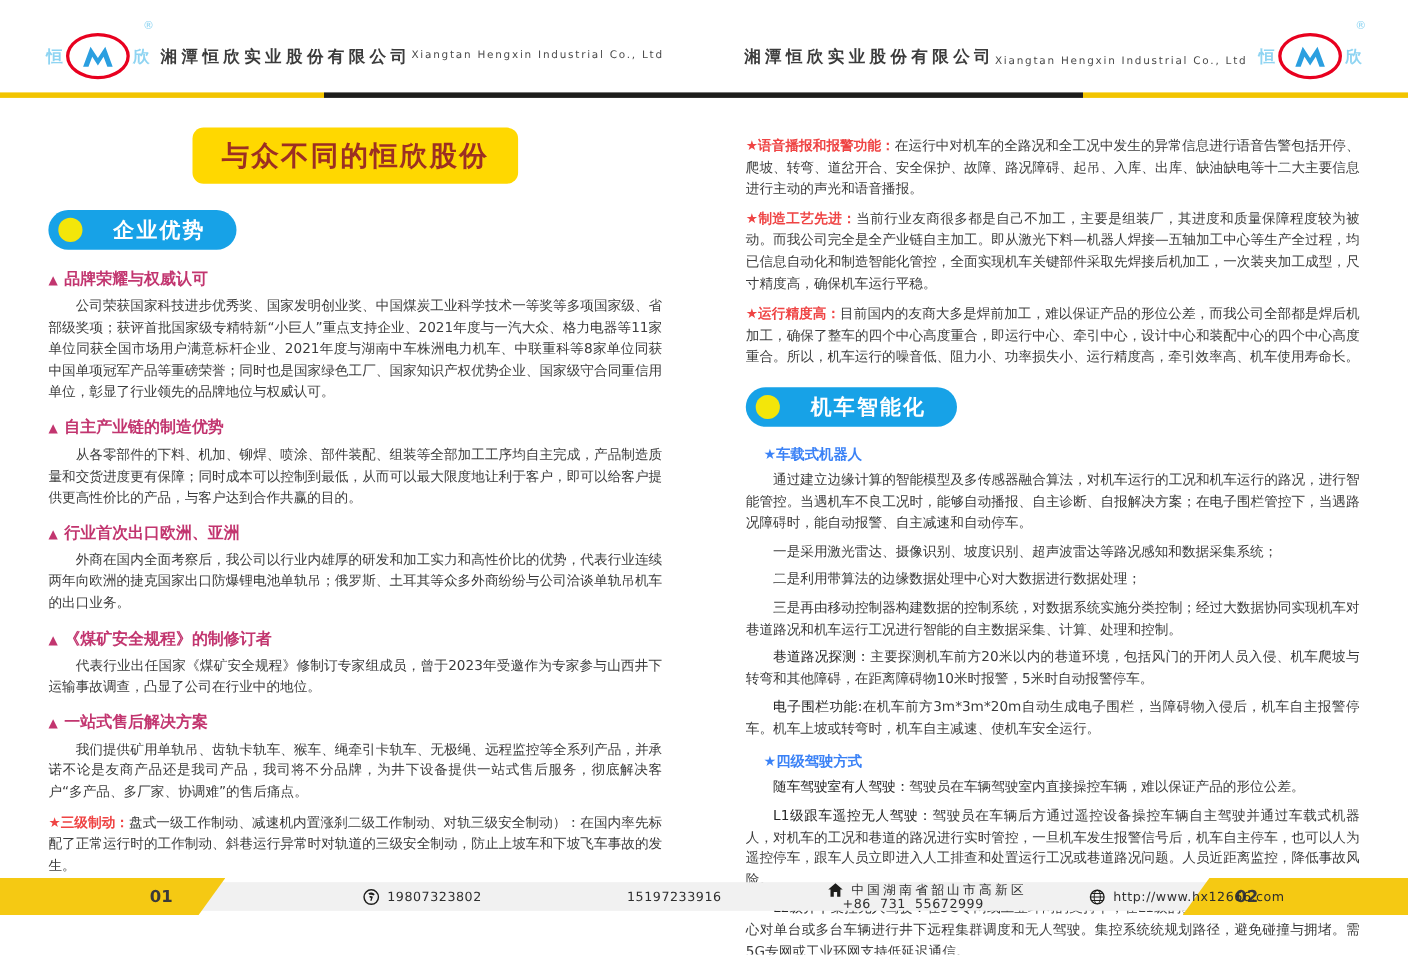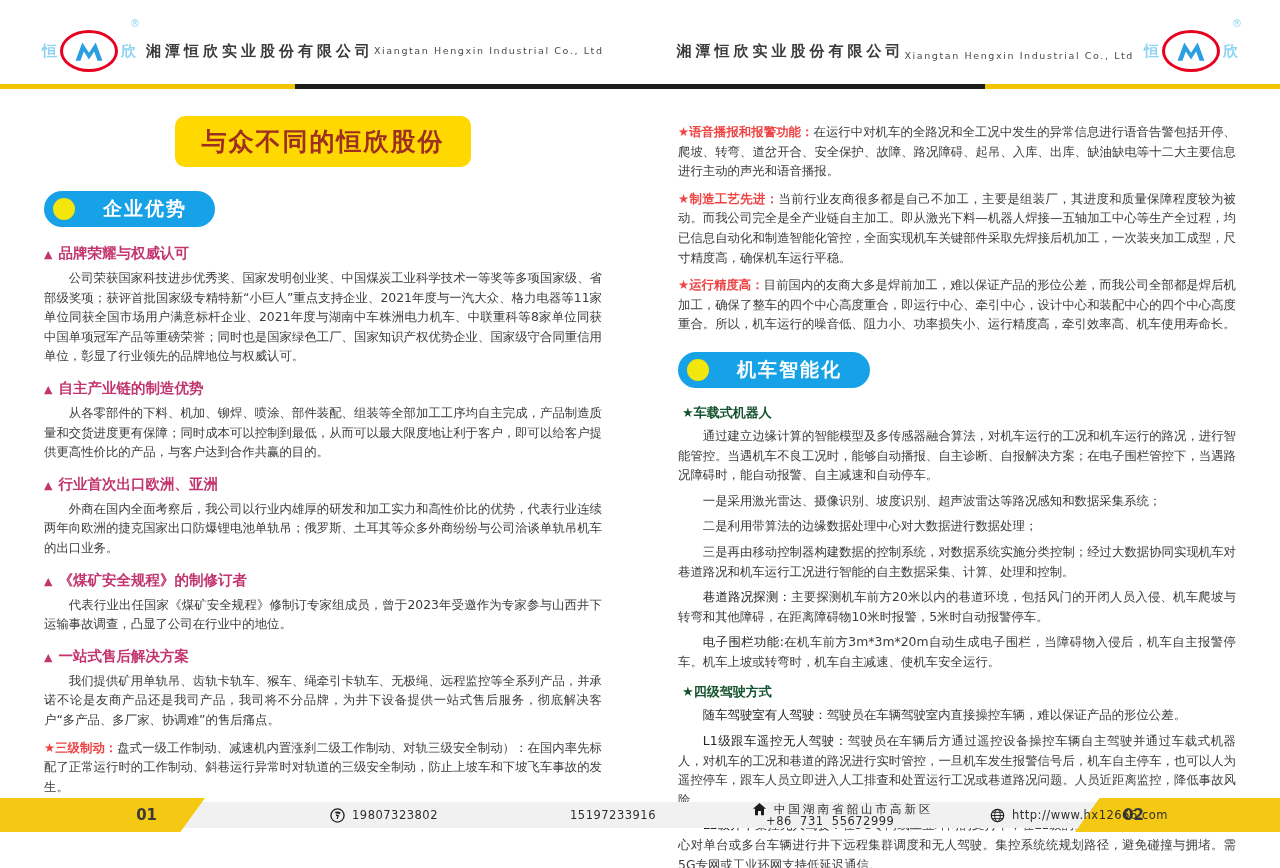--- a/index.html
+++ b/index.html
@@ -35,21 +35,21 @@
         padding:5px 28px 5px 9px;margin:10px 0 4px;}
   .pill .dot{width:22px;height:22px;border-radius:50%;background:#f3e60a;}
   .pill .label{color:#fff;font-weight:bold;font-size:19px;letter-spacing:2px;}
 
   .subhead{color:#c2356f;font-weight:bold;font-size:14.5px;margin:13px 0 5px;}
   .subhead .tri{font-size:11px;margin-right:6px;}
 
   p.body{font-size:12.4px;line-height:1.58;text-align:justify;margin:3px 0 6px;text-indent:2em;color:#3c3c3c;}
   .star-item{font-size:12.4px;line-height:1.58;text-align:justify;margin:8px 0;}
   .star-lead{color:#ef4444;font-weight:bold;}
-  .red-head{color:#14532d;font-weight:bold;font-size:13px;margin:12px 4px 4px;}
+  .red-head{color:#3b82f6;font-weight:bold;font-size:13px;margin:12px 16px 4px;}
   .lead-b{font-weight:normal;color:#262626;}
   .r-top{margin-top:30px;}
 
   
   .footer{position:absolute;top:796px;left:0;width:1280px;height:40px;}
   .footer-bar{position:absolute;top:6px;left:0;width:1280px;height:26px;background:#f1f1f1;}
   .badge{position:absolute;top:2px;height:34px;background:#f5c913;color:#3a3a3a;
          font-weight:bold;font-size:15px;display:flex;align-items:center;}
   .badge.left{left:0;width:205px;justify-content:flex-end;padding-right:48px;box-sizing:border-box;
          clip-path:polygon(0 0,100% 0,88% 100%,0 100%);}

